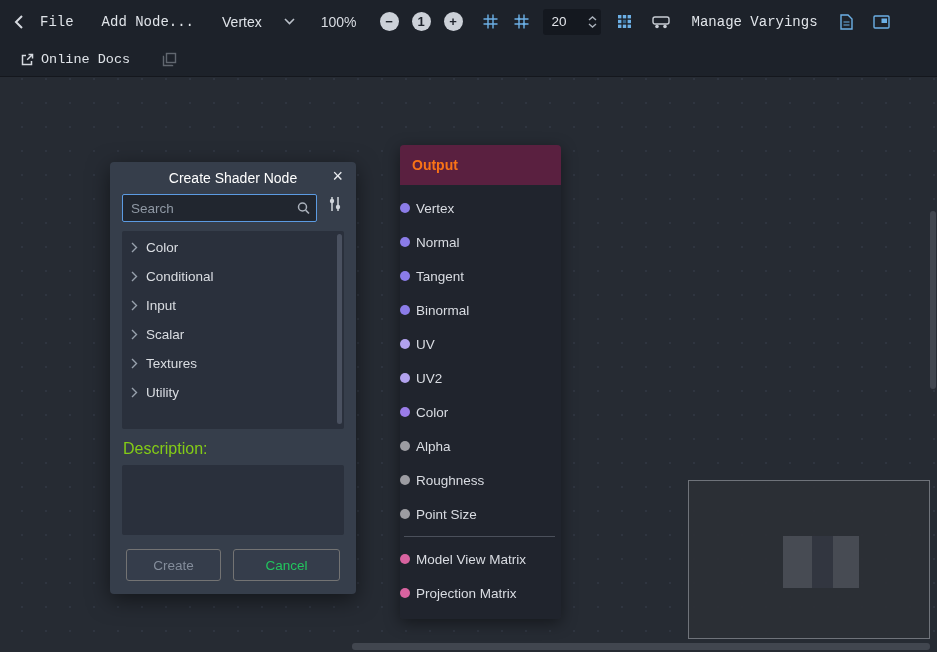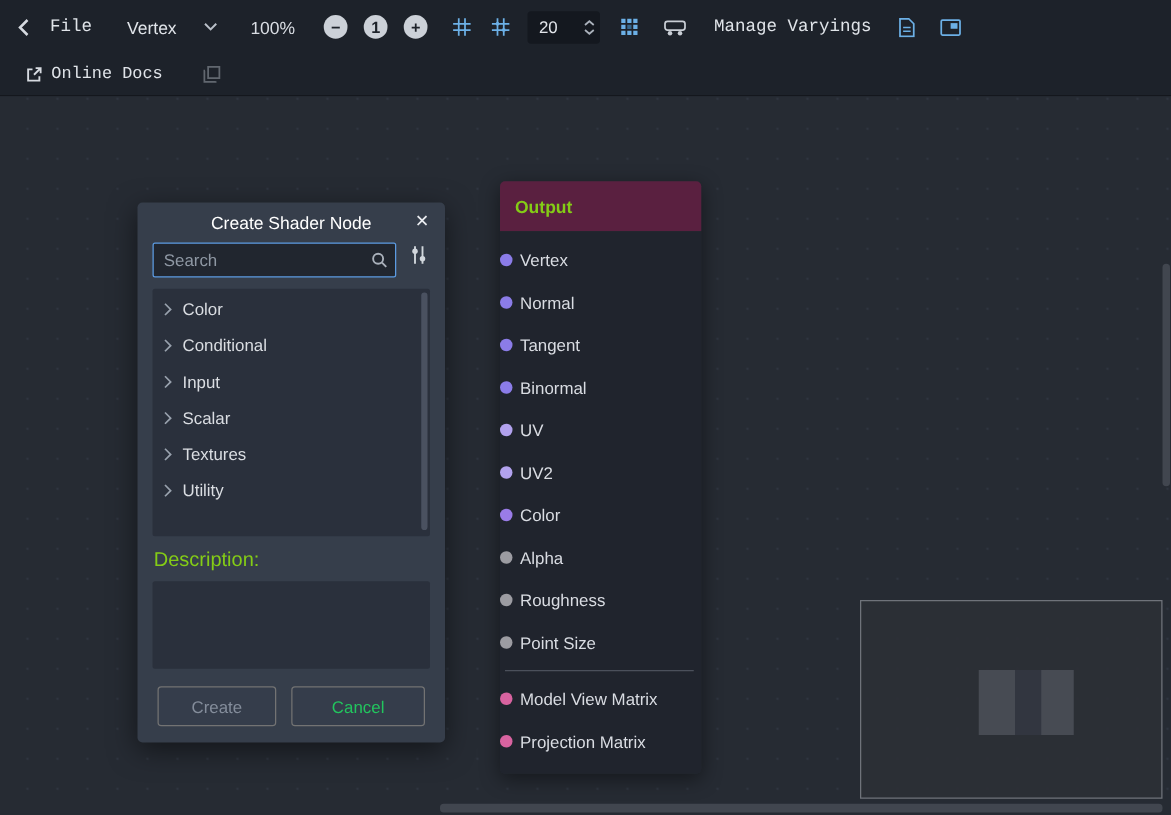--- a/index.html
+++ b/index.html
@@ -125,21 +125,21 @@
   .btn-cancel { width:107px; color:#22c55e; }
   
   .node {
     position:absolute; left:400px; top:68px; width:161px;
     border-radius:4px; box-shadow:0 4px 16px rgba(0,0,0,.45);
   }
   .node-header {
     height:40px; background:#5a2040;
     border-radius:4px 4px 0 0;
     display:flex; align-items:center; padding-left:12px;
-    font-weight:bold; font-size:14px; color:#84cc16;
+    font-weight:bold; font-size:14px; color:#f97316;
     cursor:move;
   }
   .node-body {
     background:#20242d; border-radius:0 0 4px 4px;
     padding:6px 0 9px;
   }
   .port-row {
     height:34px; position:relative;
     display:flex; align-items:center; padding-left:16px;
     font-size:13.5px; color:#d9dce2;
@@ -176,20 +176,21 @@
     <button class="icon-btn back-btn">
       <span style="display:flex">
         <svg width="10" height="16" viewBox="0 0 10 16">
             <polyline points="8,2 2,8 8,14" fill="none" stroke="#d6dae0" stroke-width="2"></polyline>
           </svg>
       </span>
     </button>
 
     <button class="tbtn">File</button>
 
+    <button class="tbtn ml8">Add Node...</button>
 
     <div class="dropdown">
       <span>Vertex</span>
       <span style="display:flex">
         <svg width="11" height="7" viewBox="0 0 11 7">
             <polyline points="1,1 5.5,5.5 10,1" fill="none" stroke="#bac0c9" stroke-width="1.6"></polyline>
           </svg>
       </span>
     </div>
 

